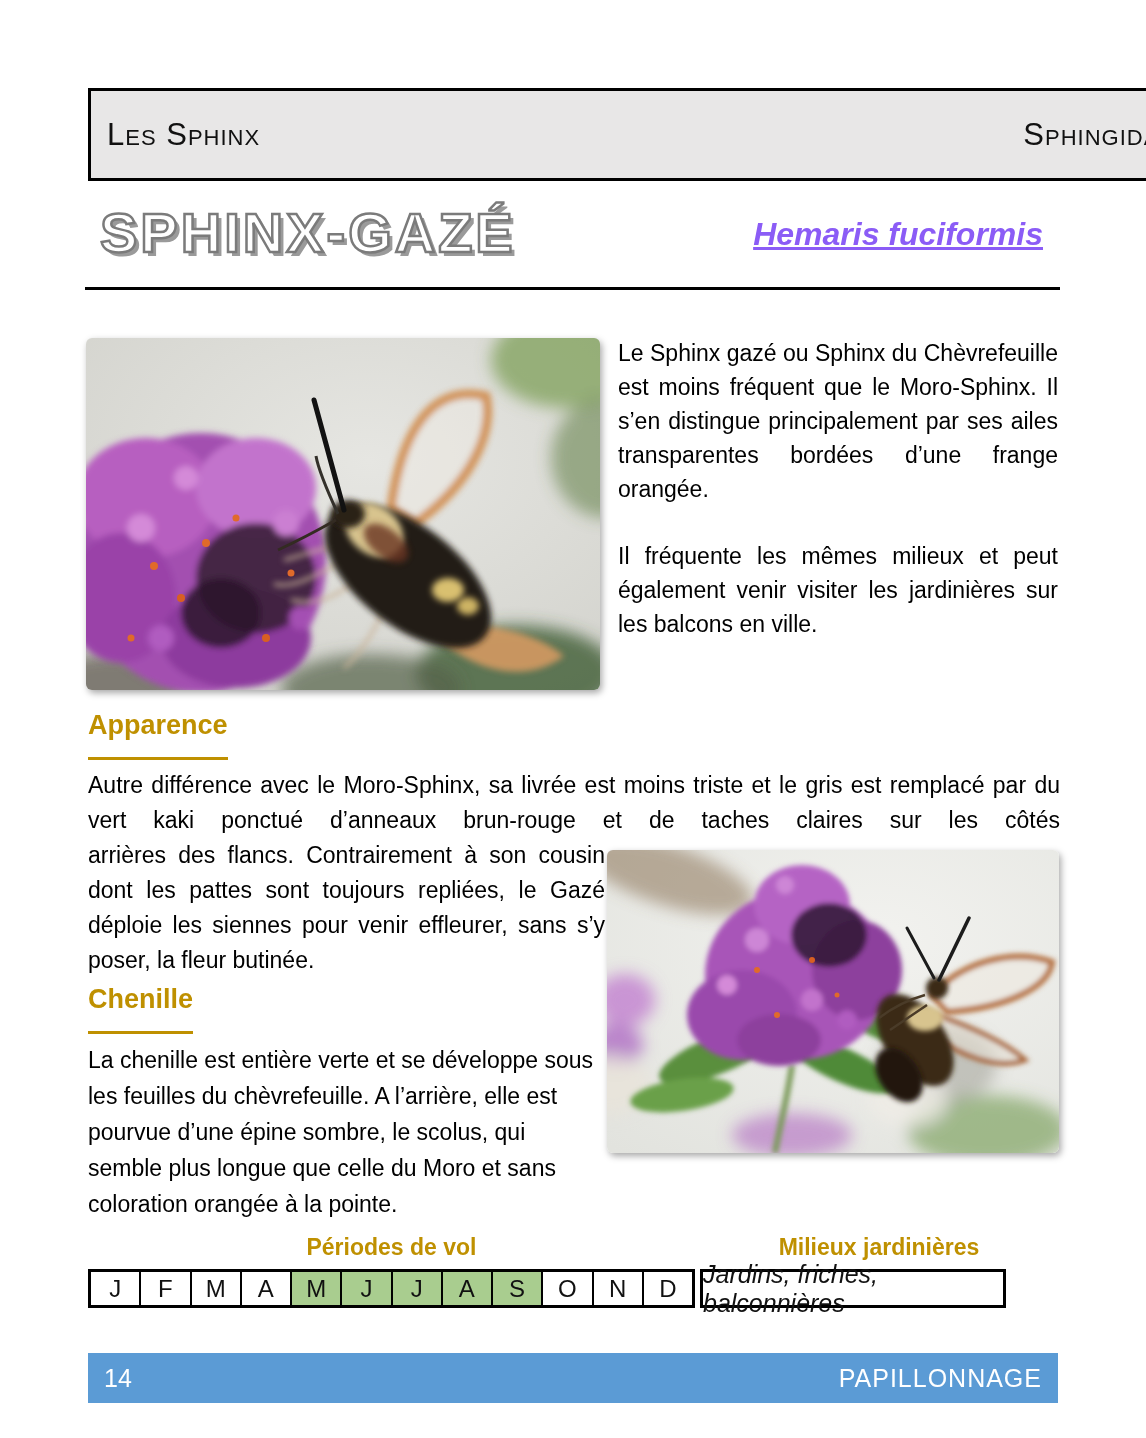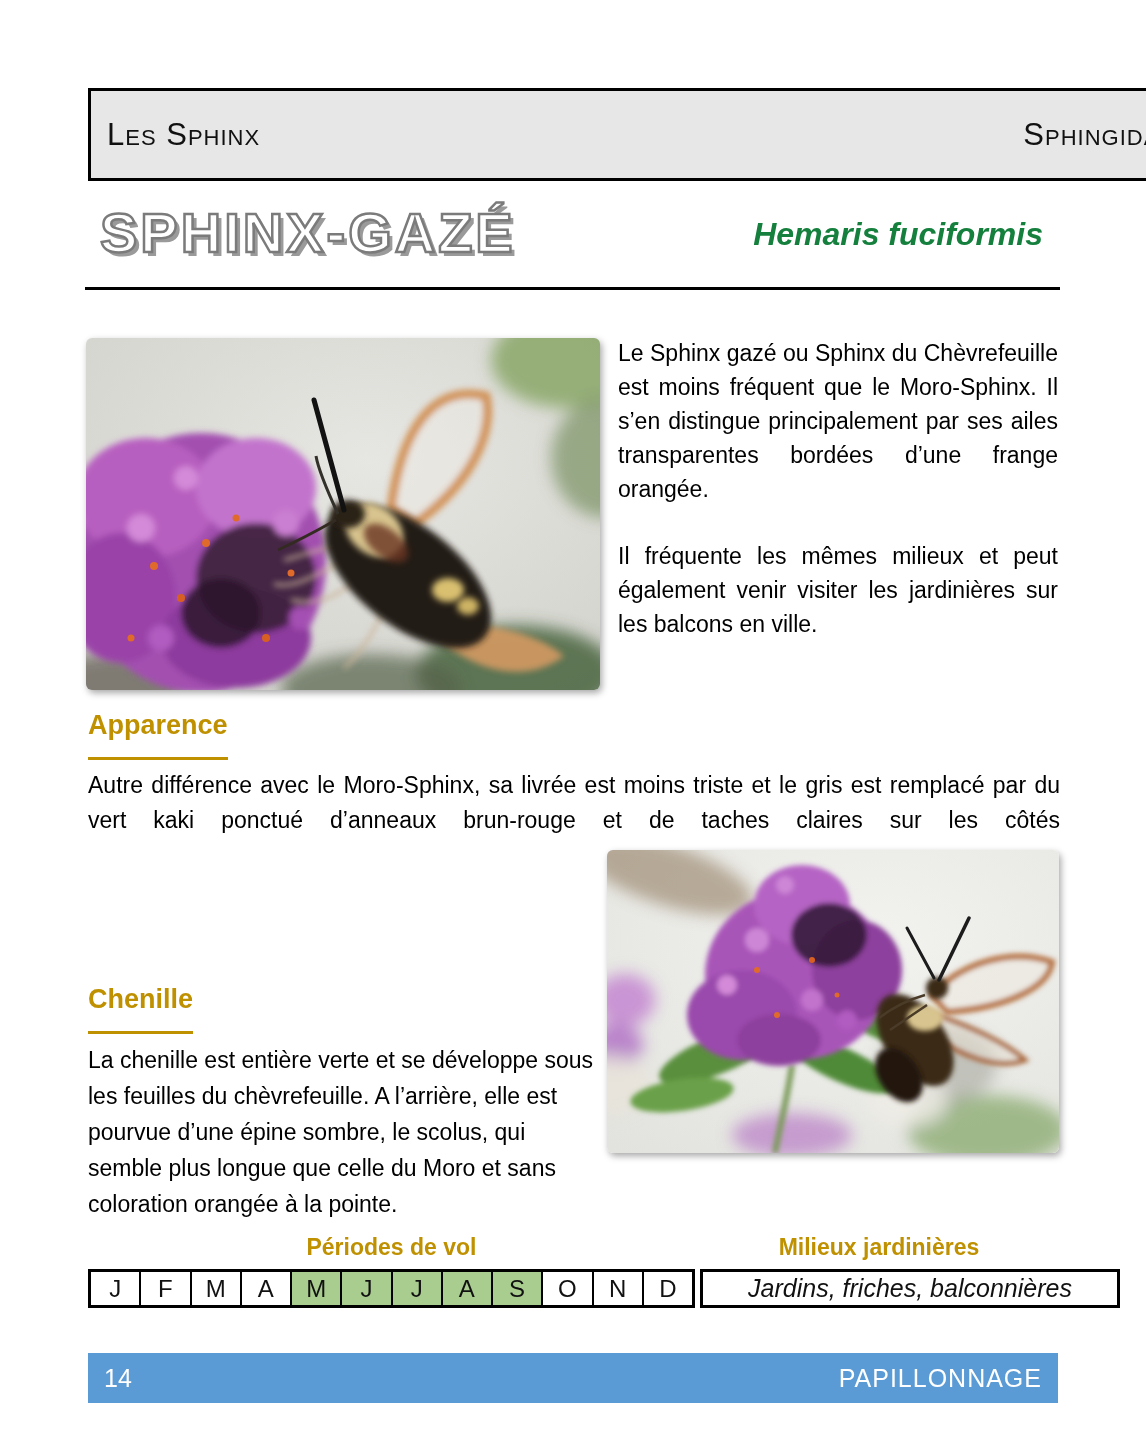--- a/index.html
+++ b/index.html
@@ -24,22 +24,23 @@
   .species-title {
     position:absolute; left:100px; top:200px;
     font-size:56px; font-weight:800; letter-spacing:3px;
     color:#ffffff;
     -webkit-text-stroke:2.5px #7b7b7b;
     text-shadow:4px 4px 0 #9a9a9a;
     white-space:nowrap;
   }
   .species-latin {
     position:absolute; right:103px; top:216px;
-    font-size:32px; font-weight:bold; font-style:italic; color:#15803d;
+    font-size:32px; font-weight:bold; font-style:italic; color:#8b5cf6;
     white-space:nowrap;
+    text-decoration:underline;
   }
   .title-rule {
     position:absolute; left:85px; top:287px; width:975px; height:3px; background:#000;
   }
 
   
   .photo {
     position:absolute; border-radius:6px; overflow:hidden;
     box-shadow:2px 3px 7px rgba(0,0,0,.35);
   }
@@ -80,21 +81,21 @@
     position:absolute; left:88px; top:1269px; width:607px; height:39px;
     display:flex; border:3px solid #000; background:#fff;
   }
   .month-cell {
     flex:1; display:flex; align-items:center; justify-content:center;
     border-right:2px solid #000; font-size:24px; color:#111;
   }
   .month-cell:last-child { border-right:none; }
   .month-cell.active { background:#a9cd8f; }
   .habitat-cell {
-    position:absolute; left:700px; top:1269px; width:420px; height:39px;
+    position:absolute; left:700px; top:1269px; width:306px; height:39px;
     border:3px solid #000; display:flex; align-items:center; justify-content:center;
     font-size:25px; font-style:italic; color:#111;
   }
 
   
   .footer {
     position:absolute; left:88px; top:1353px; width:970px; height:50px;
     background:#5b9bd5; color:#fff;
     display:flex; justify-content:space-between; align-items:center;
     padding:0 16px; font-size:25px;
@@ -192,20 +193,21 @@
   </div>
 
   <div class="intro">
     <p>Le Sphinx gazé ou Sphinx du Chèvrefeuille est moins fréquent que le Moro-Sphinx.  Il s’en distingue principalement par ses ailes transparentes bordées d’une frange orangée.</p>
     <p>Il fréquente les mêmes milieux et peut également venir visiter les jardinières sur les balcons en ville.</p>
   </div>
 
   <div class="section" id="apparence">
     <div class="section-heading">Apparence</div>
     <div class="para para-full">Autre différence avec le Moro-Sphinx, sa livrée est moins triste et le gris est remplacé par du vert kaki ponctué d’anneaux brun-rouge et de taches claires sur les côtés</div>
+    <div class="para para-wrap">arrières des flancs. Contrairement à son cousin dont les pattes sont toujours repliées, le Gazé déploie les siennes pour venir effleurer, sans s’y poser, la fleur butinée.</div>
   </div>
 
   <div class="photo" id="photo2">
     <svg width="452" height="303" viewBox="0 0 452 303">
       <defs>
         <filter id="c2" x="-40%" y="-40%" width="180%" height="180%">
             <feGaussianBlur stdDeviation="2.5"></feGaussianBlur>
           </filter>
         <filter id="c6" x="-60%" y="-60%" width="220%" height="220%">
             <feGaussianBlur stdDeviation="8"></feGaussianBlur>

